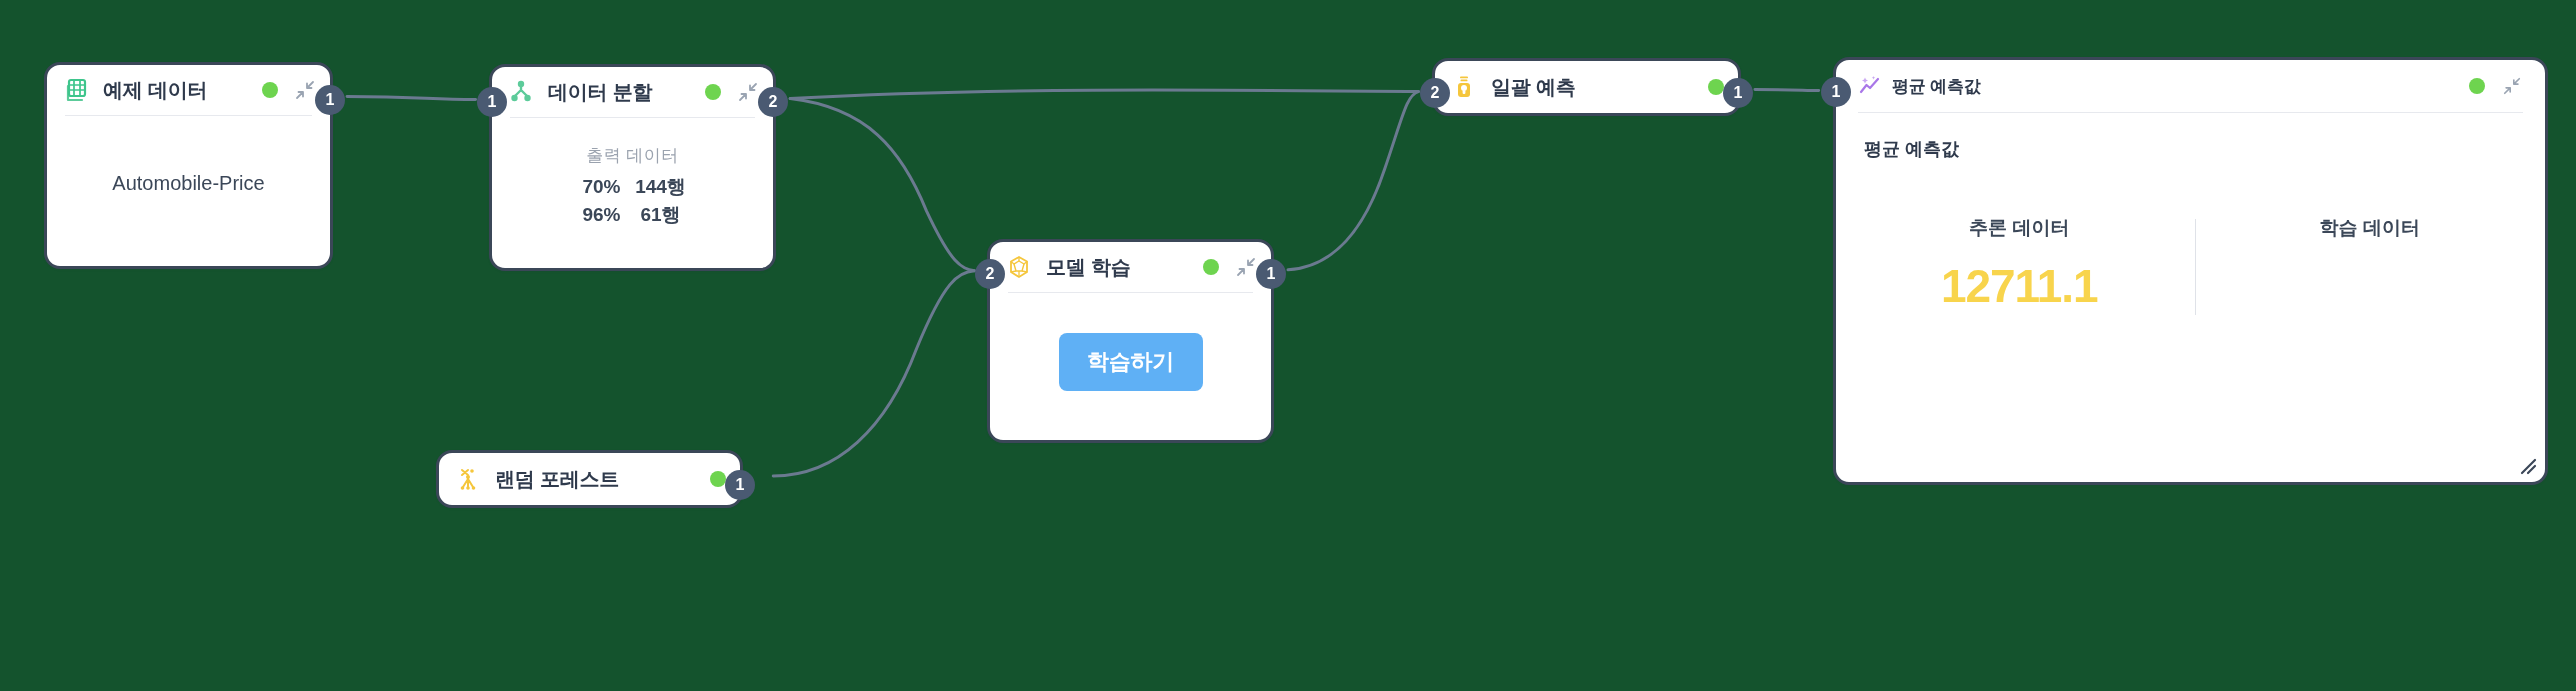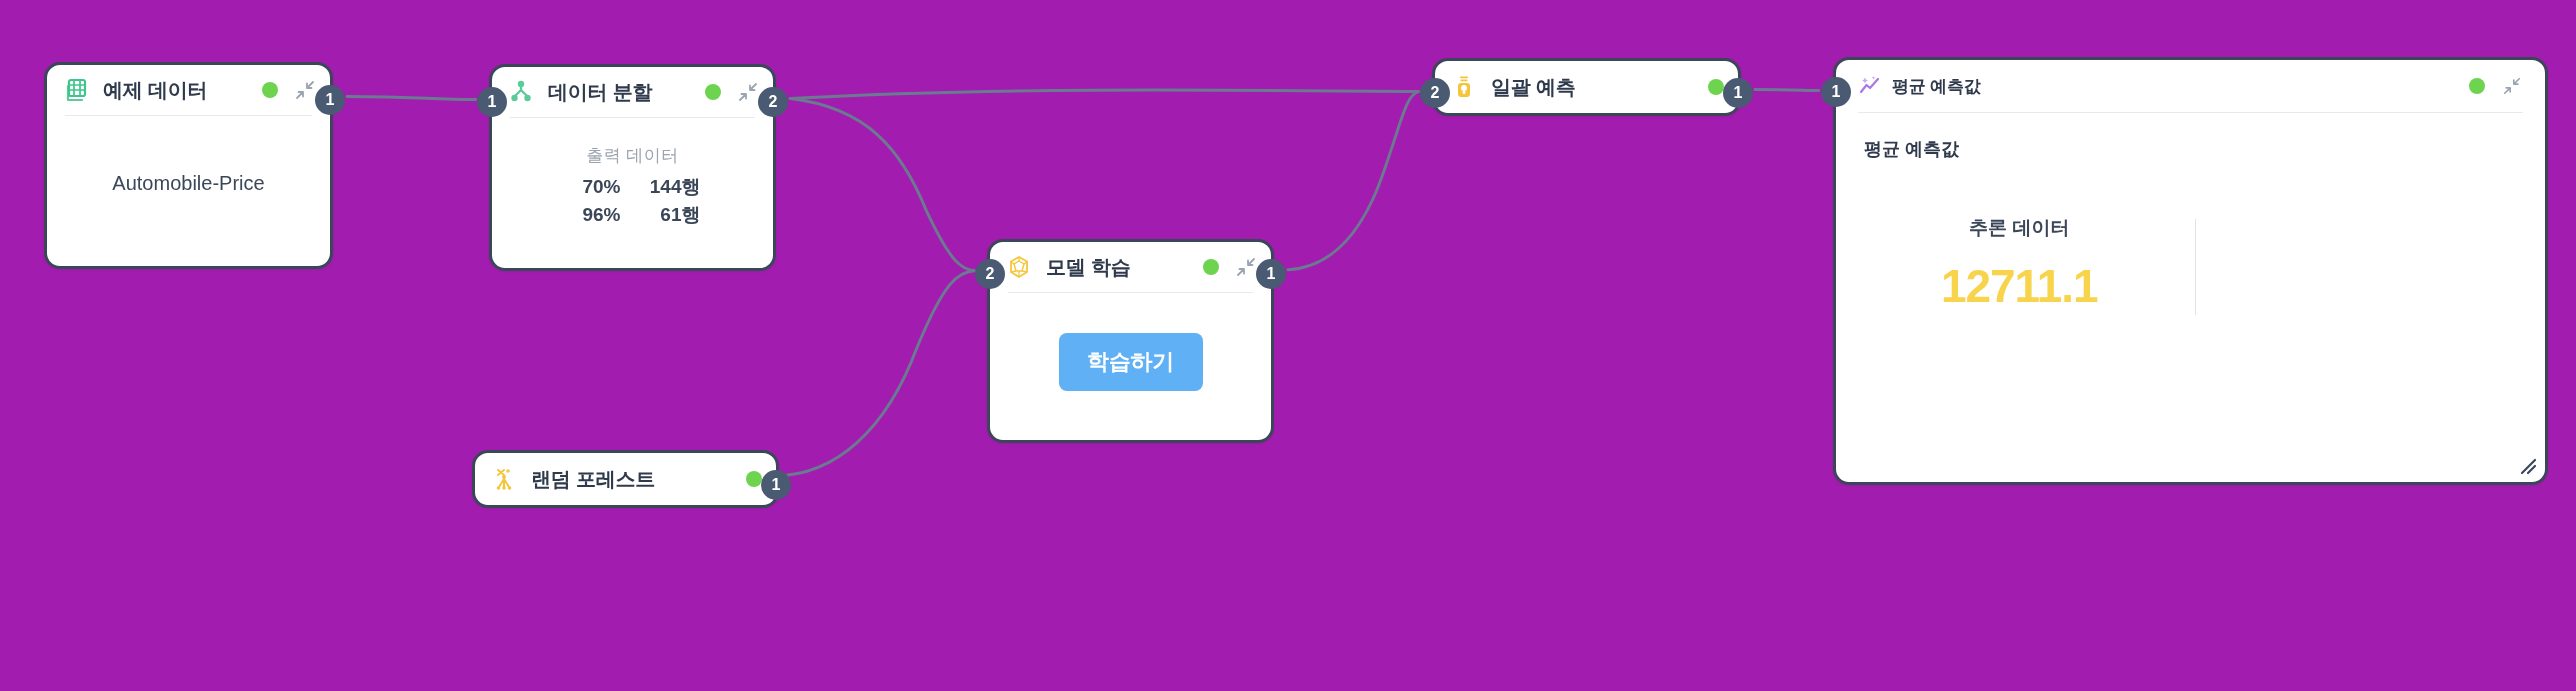--- a/index.html
+++ b/index.html
@@ -7,21 +7,21 @@
     width: 2576px;
     height: 691px;
     overflow: hidden;
     background: #f0f1f4;
     font-family: "Liberation Sans", "DejaVu Sans", sans-serif;
   }
   #canvas {
     position: relative;
     width: 2576px;
     height: 691px;
-    background: #a21caf;
+    background: #14532d;
   }
   #edges {
     position: absolute;
     left: 0; top: 0;
     width: 2576px; height: 691px;
     pointer-events: none;
     z-index: 1;
   }
   .node {
     position: absolute;
@@ -111,40 +111,40 @@
   .split-rows { margin-top: 6px; }
   .split-row {
     display: flex;
     justify-content: center;
     font-size: 19px;
     font-weight: 700;
     color: #3b4758;
     line-height: 1.45;
   }
   .split-row .pct { width: 56px; text-align: right; }
-  .split-row .rows { width: 80px; text-align: right; }
+  .split-row .rows { width: 80px; text-align: center; }
 
   #node-model-train { left: 987px; top: 239px; width: 287px; height: 204px; }
   .train-btn {
     display: block;
     margin: 30px auto 0;
     width: 144px;
     height: 58px;
     background: #5fb0f5;
     border: none;
     border-radius: 8px;
     color: #ffffff;
     font-size: 22px;
     font-weight: 700;
     font-family: "Liberation Sans", "DejaVu Sans", sans-serif;
     cursor: pointer;
     letter-spacing: -0.3px;
   }
 
-  #node-random-forest { left: 472px; top: 450px; width: 307px; height: 58px; }
+  #node-random-forest { left: 436px; top: 450px; width: 307px; height: 58px; }
   #node-random-forest .node-head { height: 52px; }
 
   #node-batch-predict { left: 1432px; top: 58px; width: 309px; height: 58px; }
   #node-batch-predict .node-head { height: 52px; }
 
   #node-result { left: 1833px; top: 57px; width: 715px; height: 428px; }
   #node-result .node-head { height: 52px; padding: 0 22px 0 22px; }
   #node-result .node-title { font-size: 17px; margin-left: 10px; }
   #node-result .node-icon { width: 24px; height: 24px; flex: 0 0 24px; }
   #node-result .divider { margin: 0 22px; }
@@ -369,20 +369,21 @@
       </span>
     </div>
     <div class="divider"></div>
     <div class="result-heading">평균 예측값</div>
     <div class="metrics">
       <div class="metric">
         <div class="metric-label">추론 데이터</div>
         <div class="metric-value">12711.1</div>
       </div>
       <div class="metric">
+        <div class="metric-label">학습 데이터</div>
       </div>
     </div>
     <span class="resize-handle">
       <svg width="20" height="20" viewBox="0 0 20 20">
         <path d="M18 5 L5 18 M18 11 L11 18" stroke="#3b4758" stroke-width="2.2" stroke-linecap="round"></path>
       </svg>
     </span>
   </div>
 
 </div>

